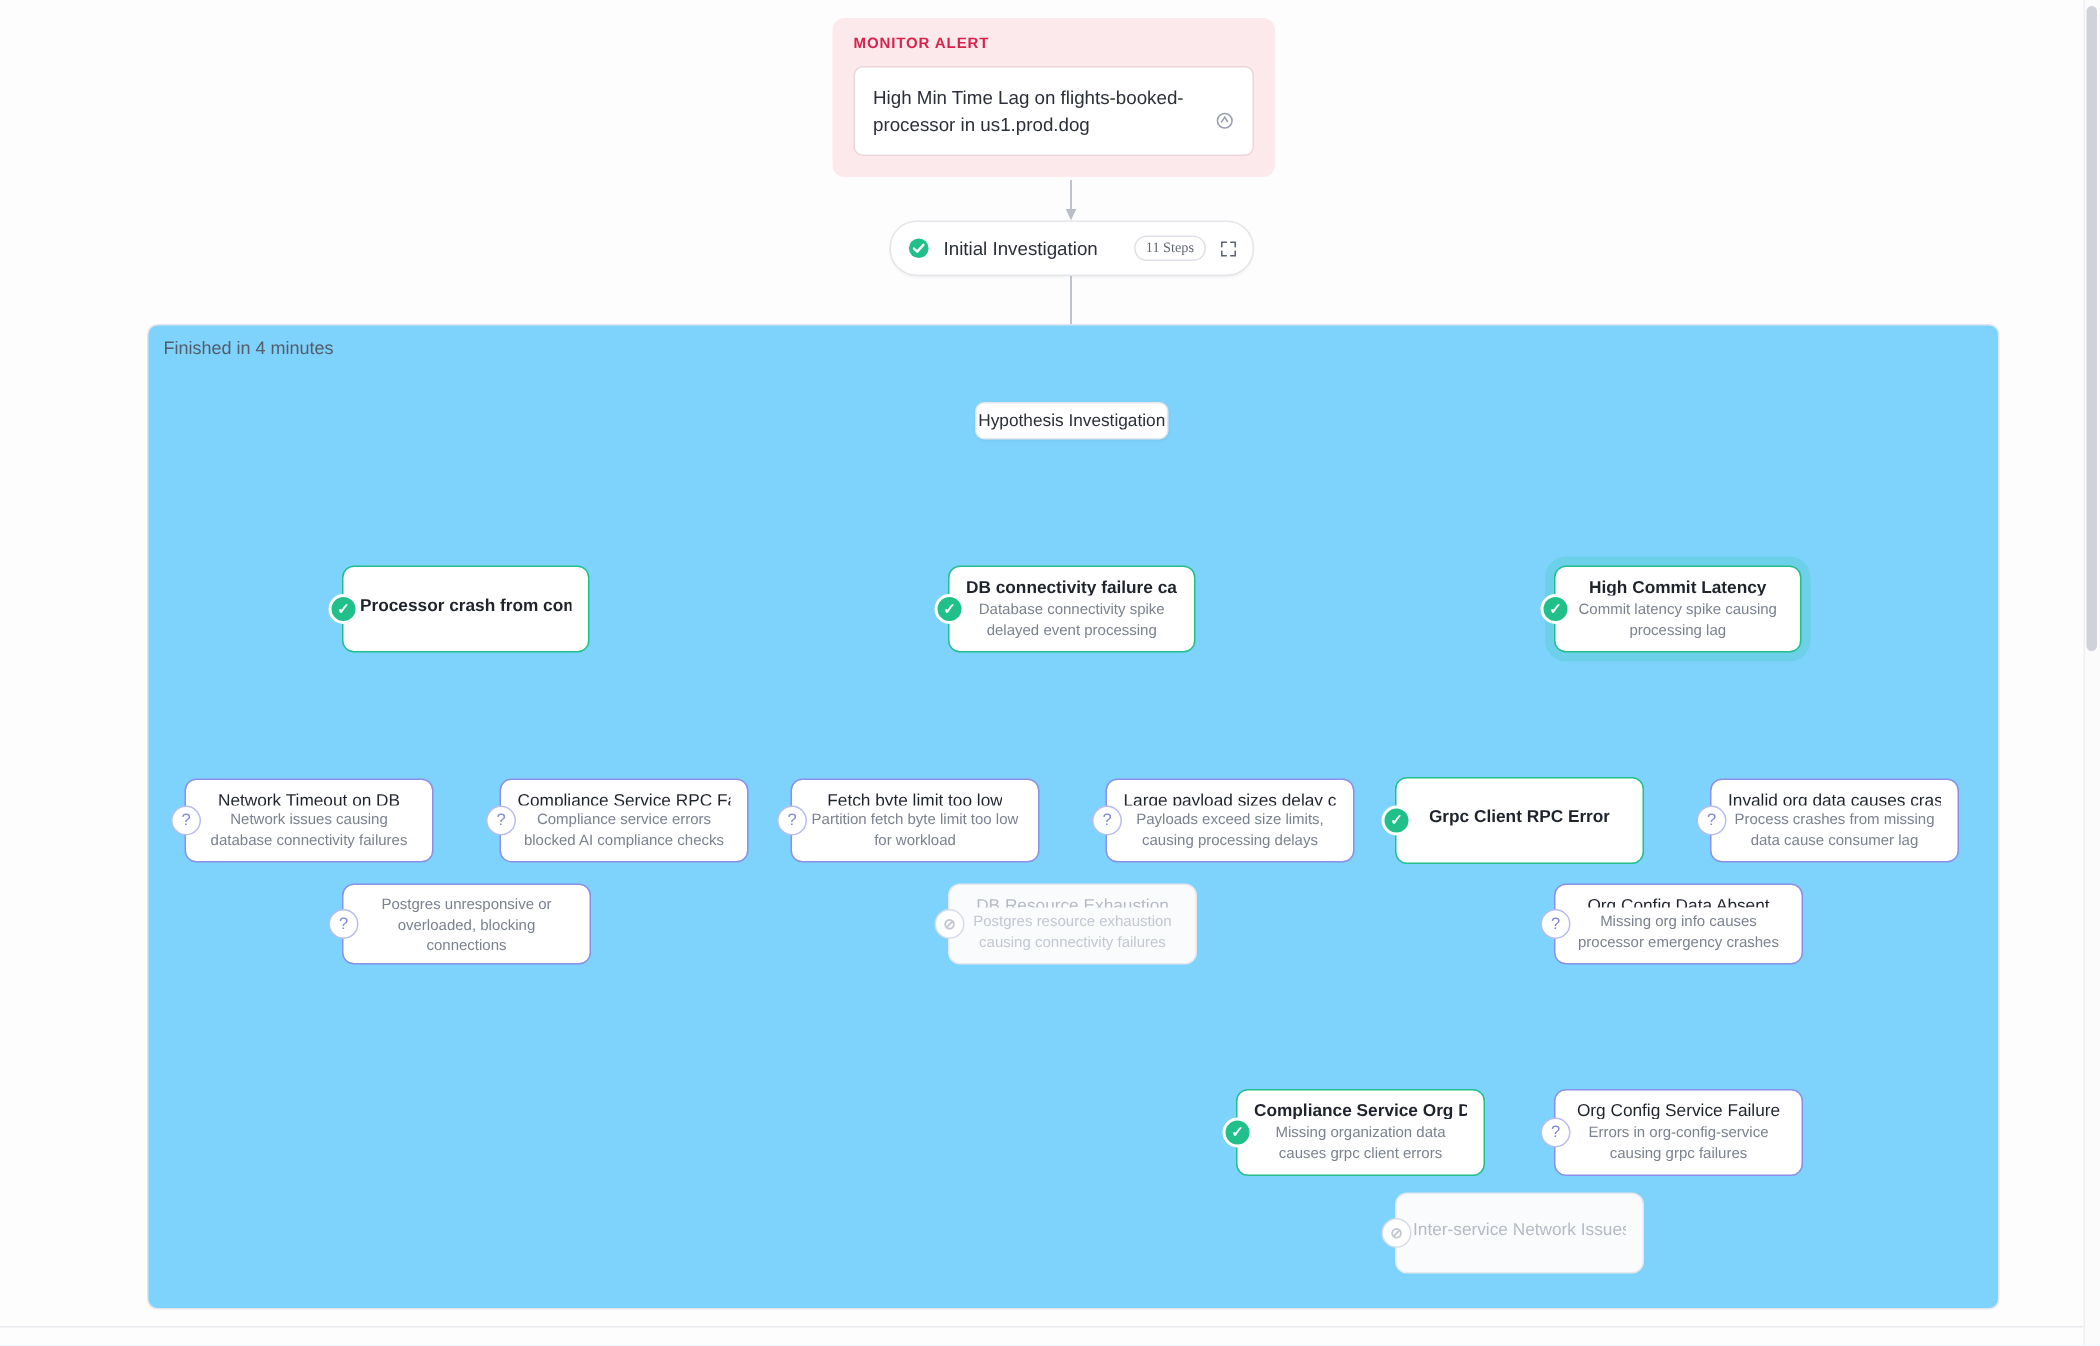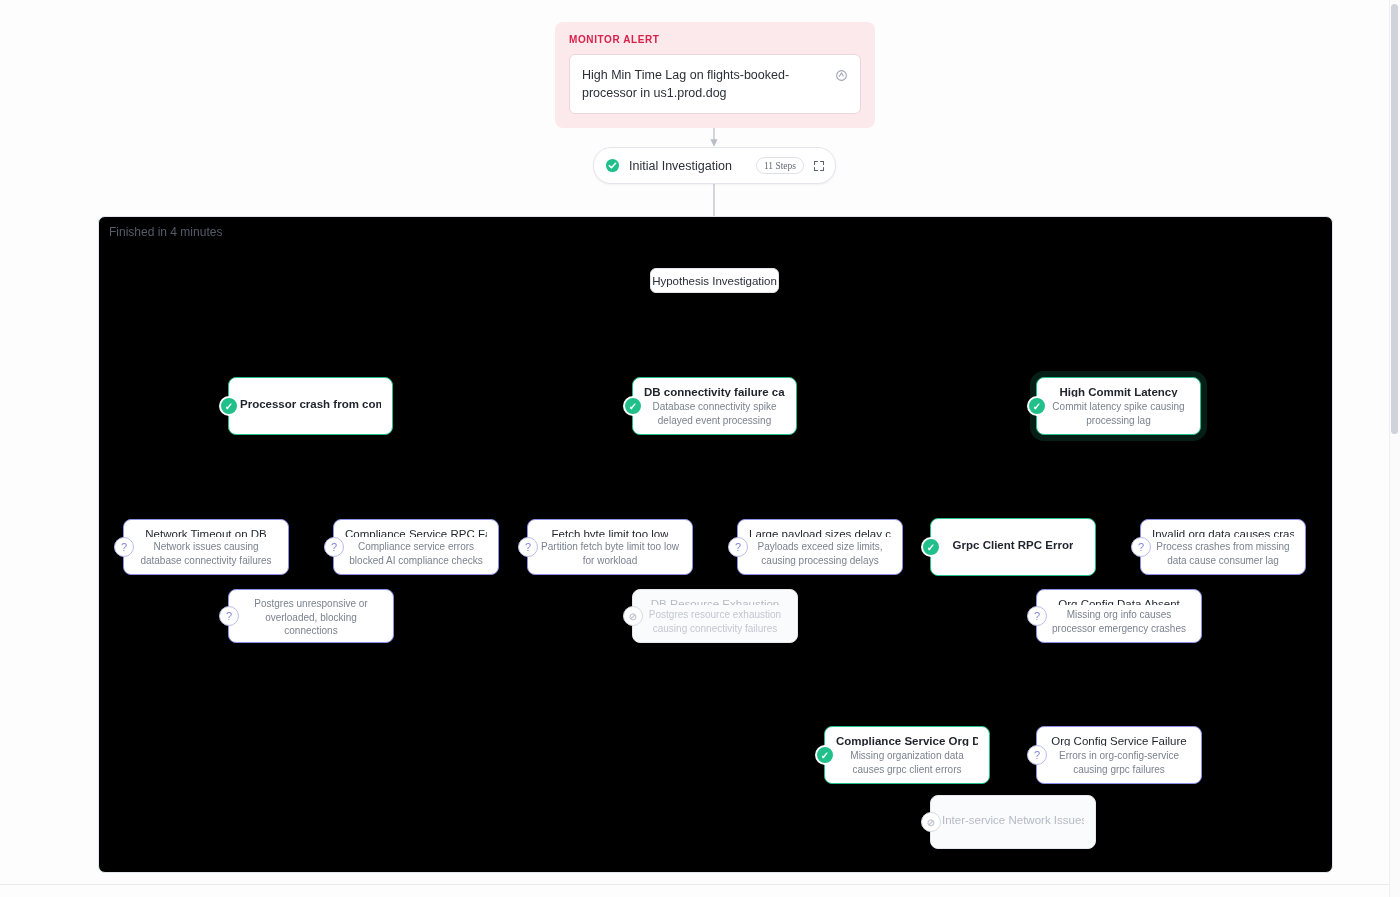--- a/index.html
+++ b/index.html
@@ -22,41 +22,41 @@
     position: absolute;
     left: 0; top: 0;
     width: 1400px; height: 897px;
     pointer-events: none;
     z-index: 1;
   }
 
   
   .alert-wrap {
     position: absolute;
-    left: 555px; top: 22px;
-    width: 320px;
+    left: 555px; top: 12px;
+    width: 295px;
     background: #fbe9ec;
     border-radius: 8px;
     padding: 12px 14px 14px 14px;
     z-index: 3;
   }
   .alert-label {
     color: #d8224a;
     font-size: 10px;
     font-weight: bold;
     letter-spacing: 0.6px;
     margin-bottom: 9px;
   }
   .alert-box {
     background: #ffffff;
     border: 1px solid #ecd5da;
     border-radius: 6px;
     padding: 11px 12px;
     display: flex;
-    align-items: flex-start;
+    align-items: flex-end;
     gap: 8px;
   }
   .alert-text {
     font-size: 12.5px;
     color: #2b2f38;
     line-height: 1.45;
     flex: 1;
   }
   .alert-icon {
     flex: 0 0 auto;
@@ -93,21 +93,21 @@
     white-space: nowrap;
     font-family: Liberation Serif, serif;
   }
   .expand-icon { color: #5b6270; display: flex; align-items: center; }
 
   
   .panel {
     position: absolute;
     left: 98px; top: 216px;
     width: 1235px; height: 657px;
-    background: #000000;
+    background: #7dd3fc;
     border: 1px solid #e2e5ee;
     border-radius: 7px;
     z-index: 2;
   }
   .panel-label {
     position: absolute;
     left: 10px; top: 8px;
     font-size: 12px;
     color: #555c6a;
   }

